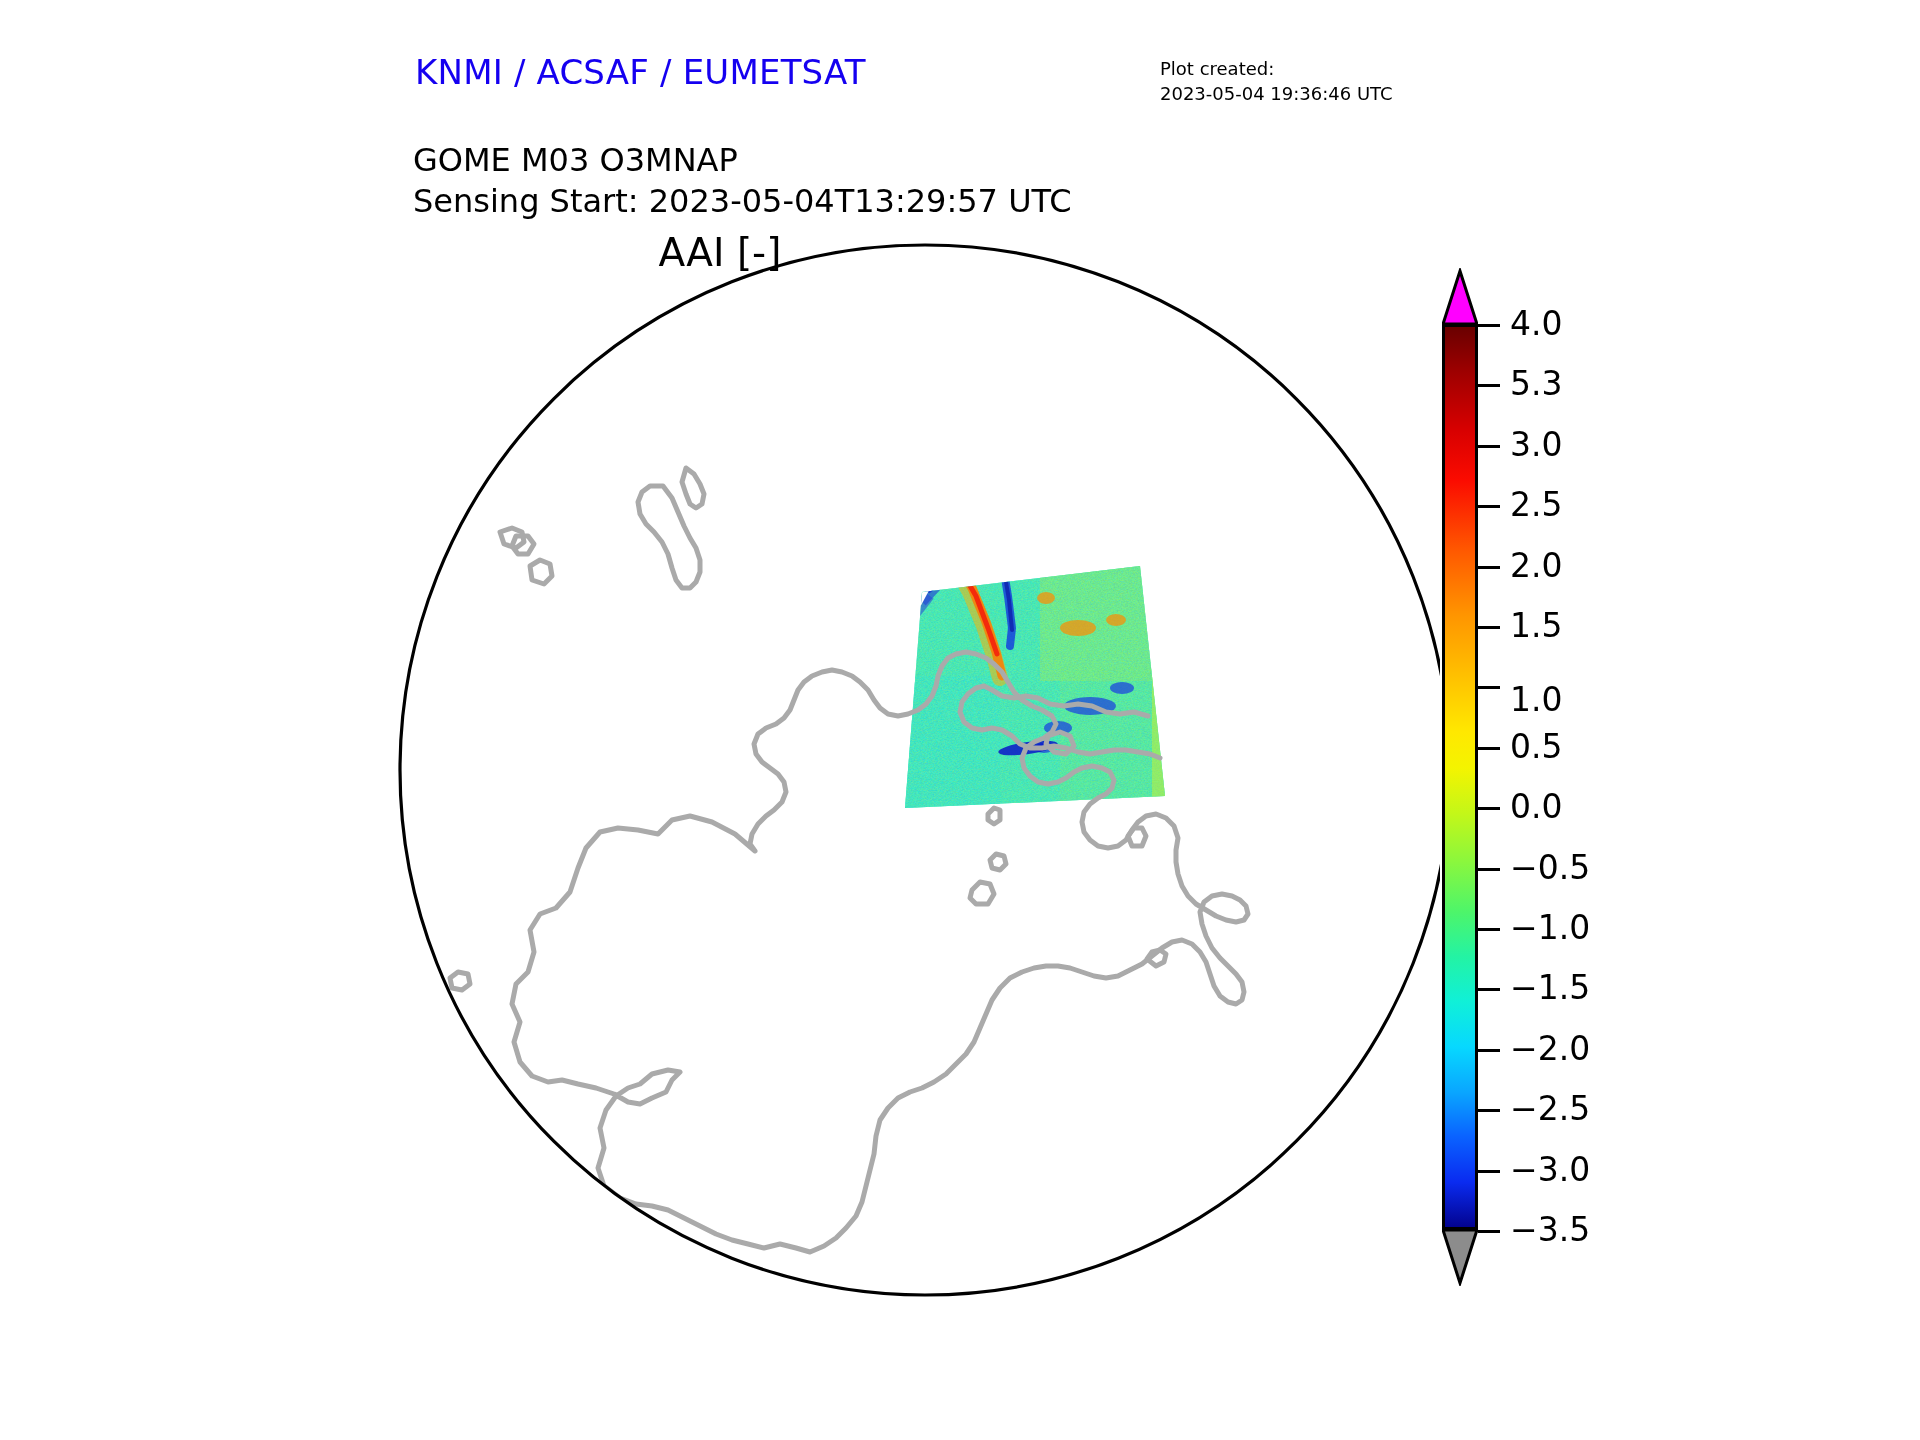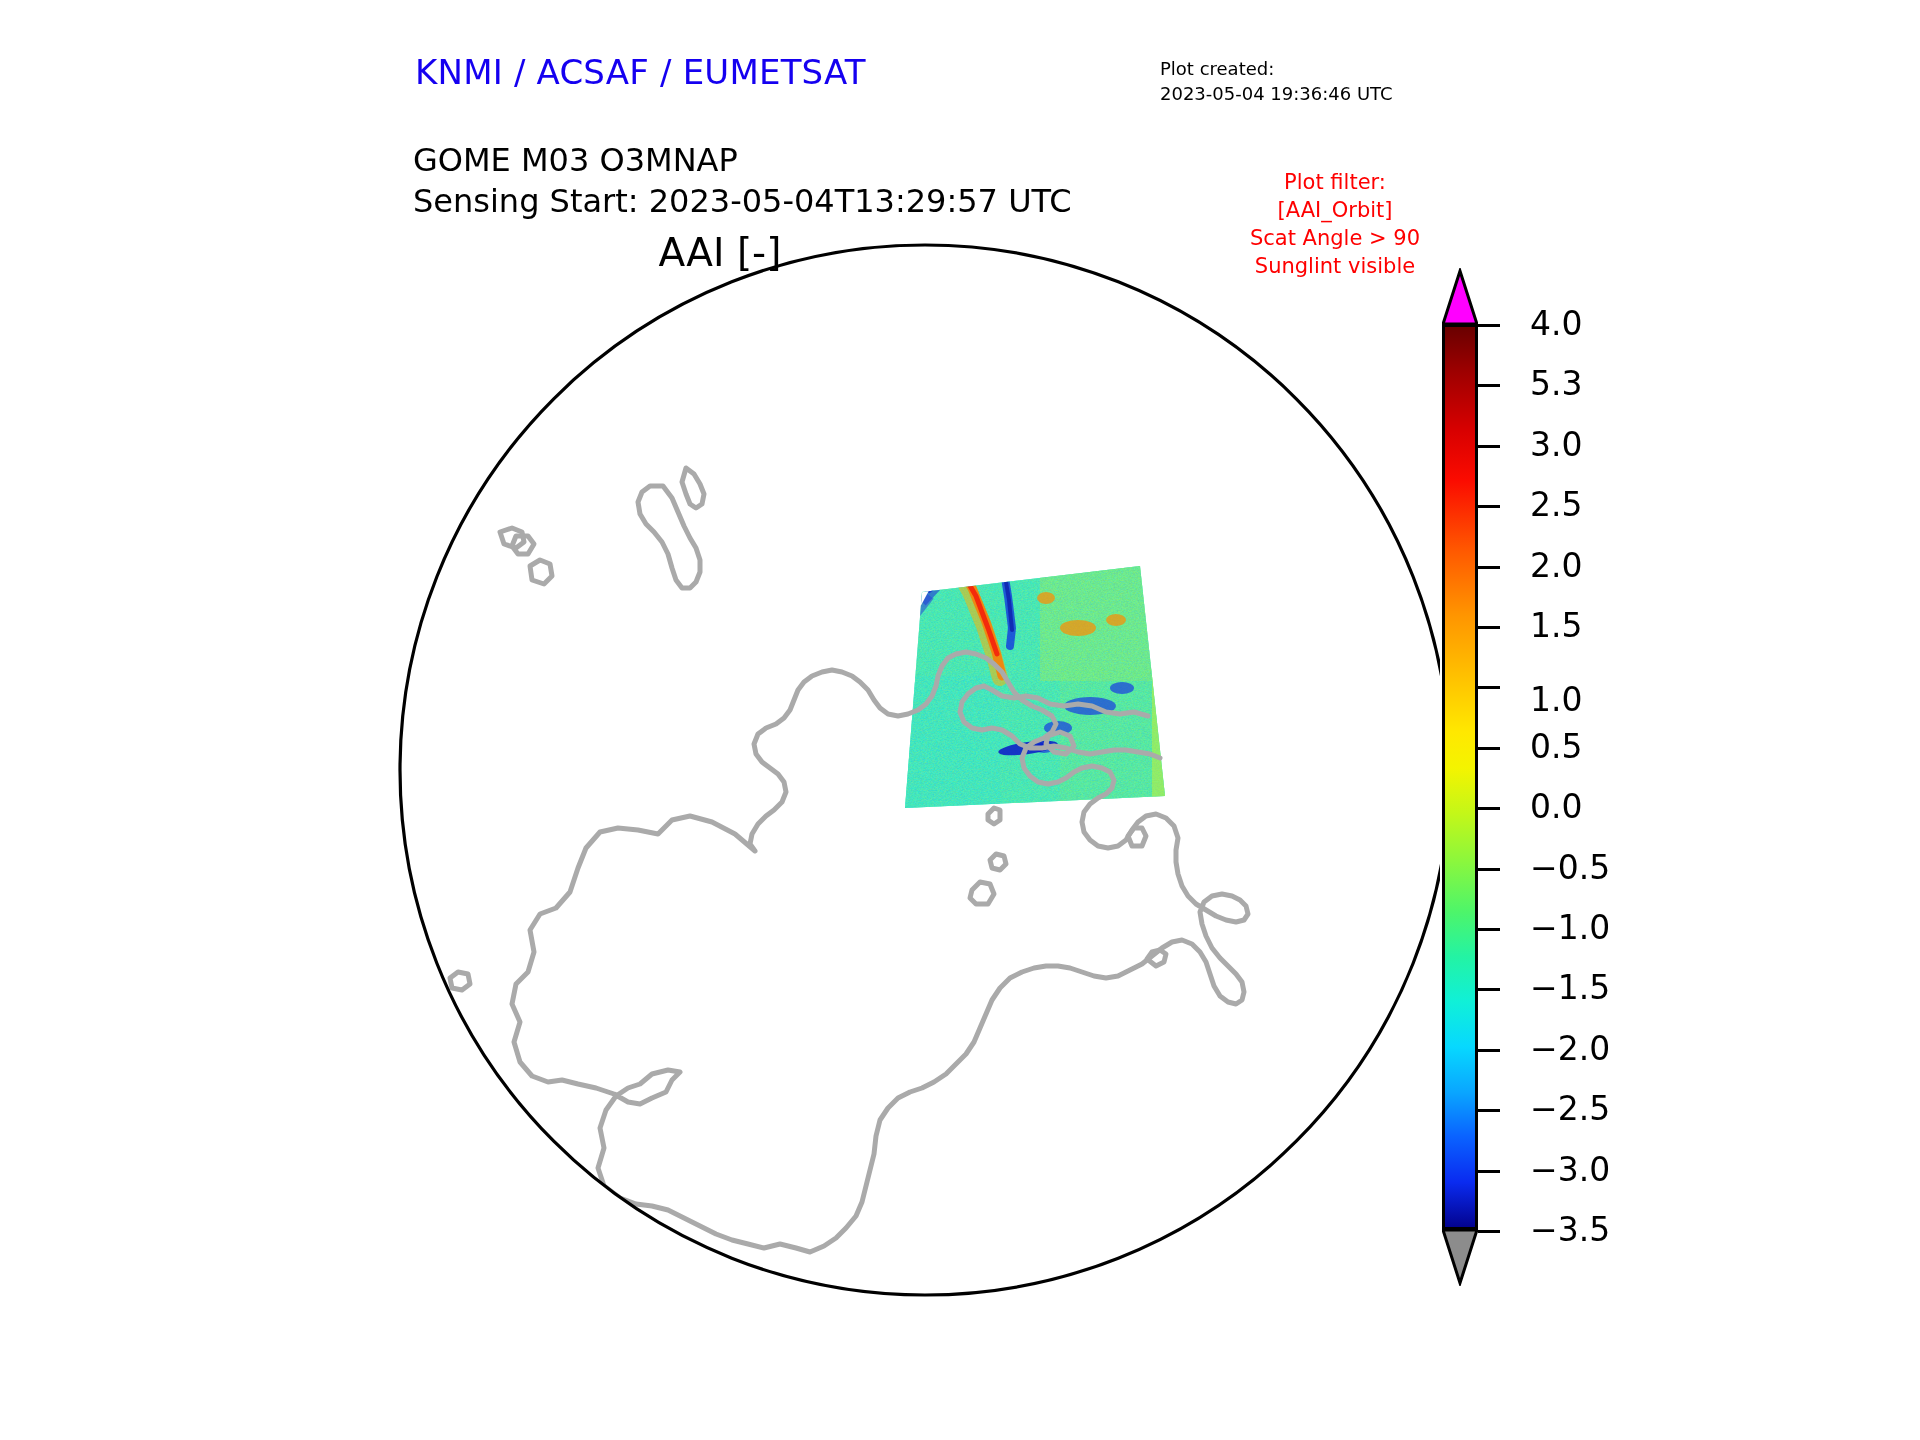--- a/index.html
+++ b/index.html
@@ -38,47 +38,41 @@
         #10f0d8 75%,
         #07d8ff 80%,
         #0aa6ff 85%,
         #0a62ff 90%,
         #0a2bf0 95%,
         #030390 100%);}
   .cb-arrow-top{position:absolute;left:1442px;top:268px;width:36px;height:58px;}
   .cb-arrow-bot{position:absolute;left:1442px;top:1228px;width:36px;height:58px;}
   .cbticks{position:absolute;left:1442px;top:324px;width:240px;height:906px;}
   .tick{position:absolute;left:36px;width:22px;height:3px;background:#000;}
-  .tlab{position:absolute;left:68px;font-size:33px;line-height:33px;transform:translateY(-17px);white-space:nowrap;margin-left:20px;}
+  .tlab{position:absolute;left:68px;font-size:33px;line-height:33px;transform:translateY(-17px);white-space:nowrap;}
 </style>
 </head>
 <body>
 
 <div id="root">
 
   <div class="hdr-org">KNMI / ACSAF / EUMETSAT</div>
 
   <div class="created">
     <div>Plot created:</div>
     <div>2023-05-04 19:36:46 UTC</div>
   </div>
 
   <div class="meta">
     <div>GOME M03 O3MNAP</div>
     <div>Sensing Start: 2023-05-04T13:29:57 UTC</div>
   </div>
 
   <div class="aai-title">AAI [-]</div>
 
-  <div class="filter">
-    <div>Plot filter:</div>
-    <div>[AAI_Orbit]</div>
-    <div>Scat Angle &gt; 90</div>
-    <div>Sunglint visible</div>
-  </div>
 
   <div class="mapwrap">
   <svg class="mapsvg" width="1440" height="1136" viewBox="0 0 1440 1136">
     <defs>
       <clipPath id="globeClip">
             <circle cx="925" cy="534" r="525"></circle>
           </clipPath>
 
       <filter id="grain" x="-10%" y="-10%" width="120%" height="120%">
         <feTurbulence type="fractalNoise" baseFrequency="0.42 0.9" numOctaves="4" seed="7" result="n"></feTurbulence>

